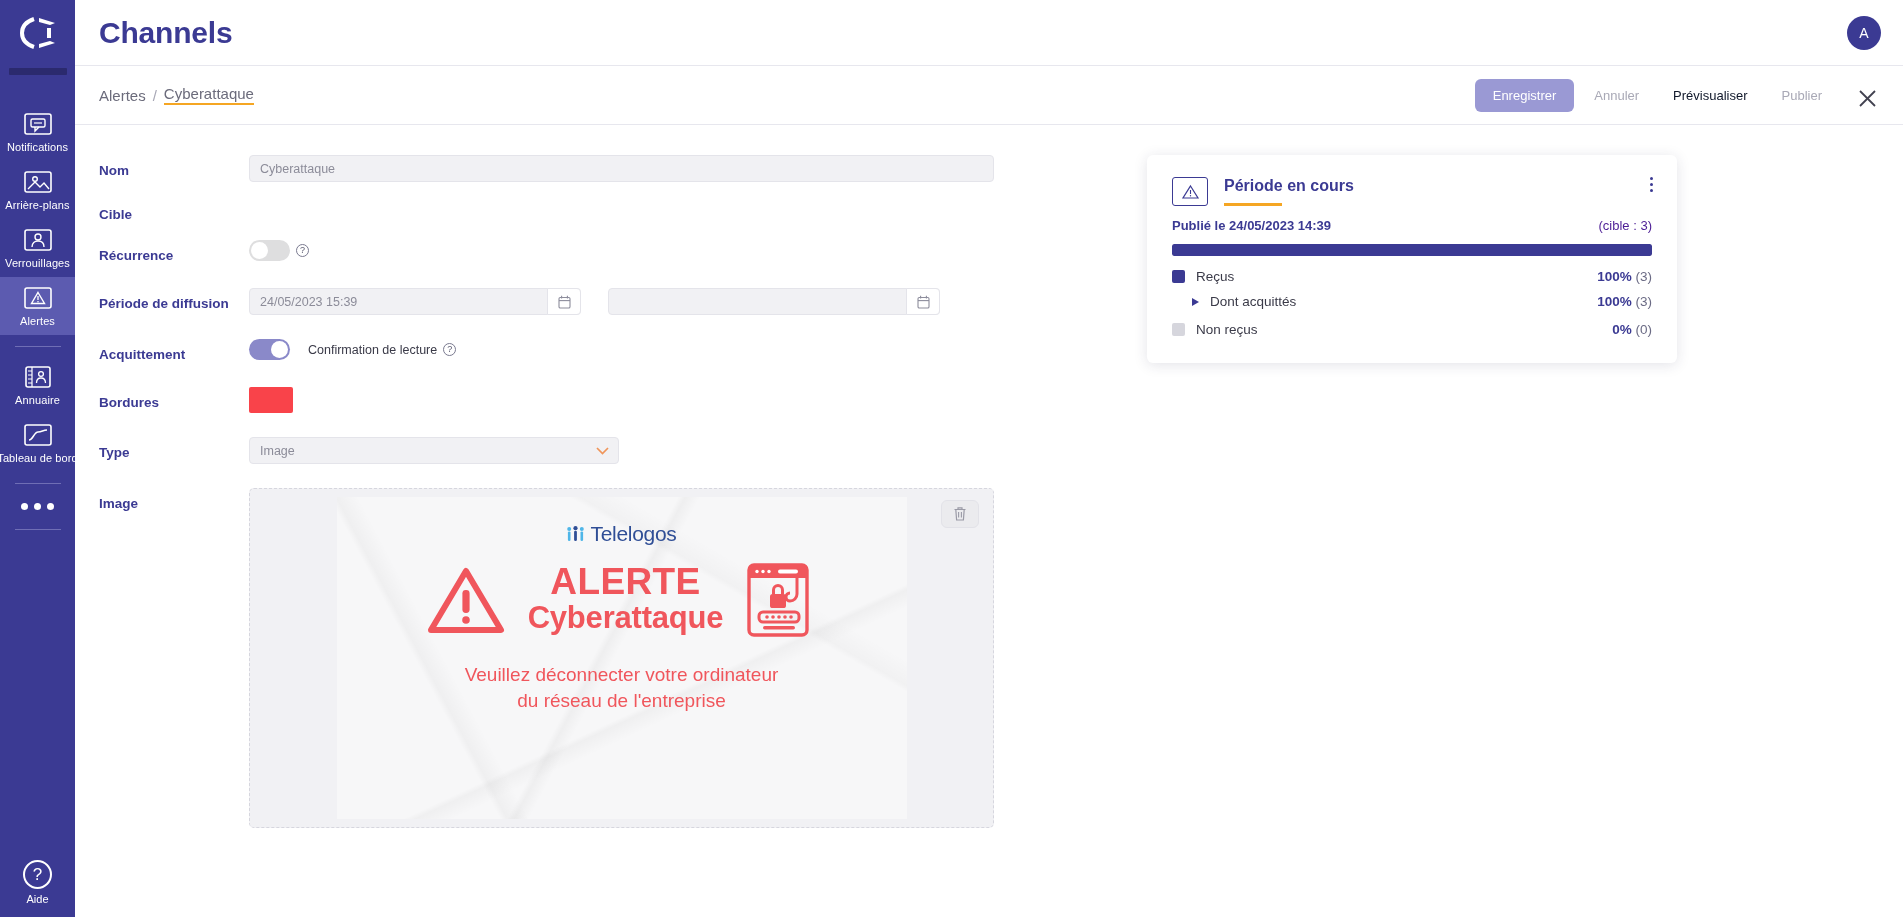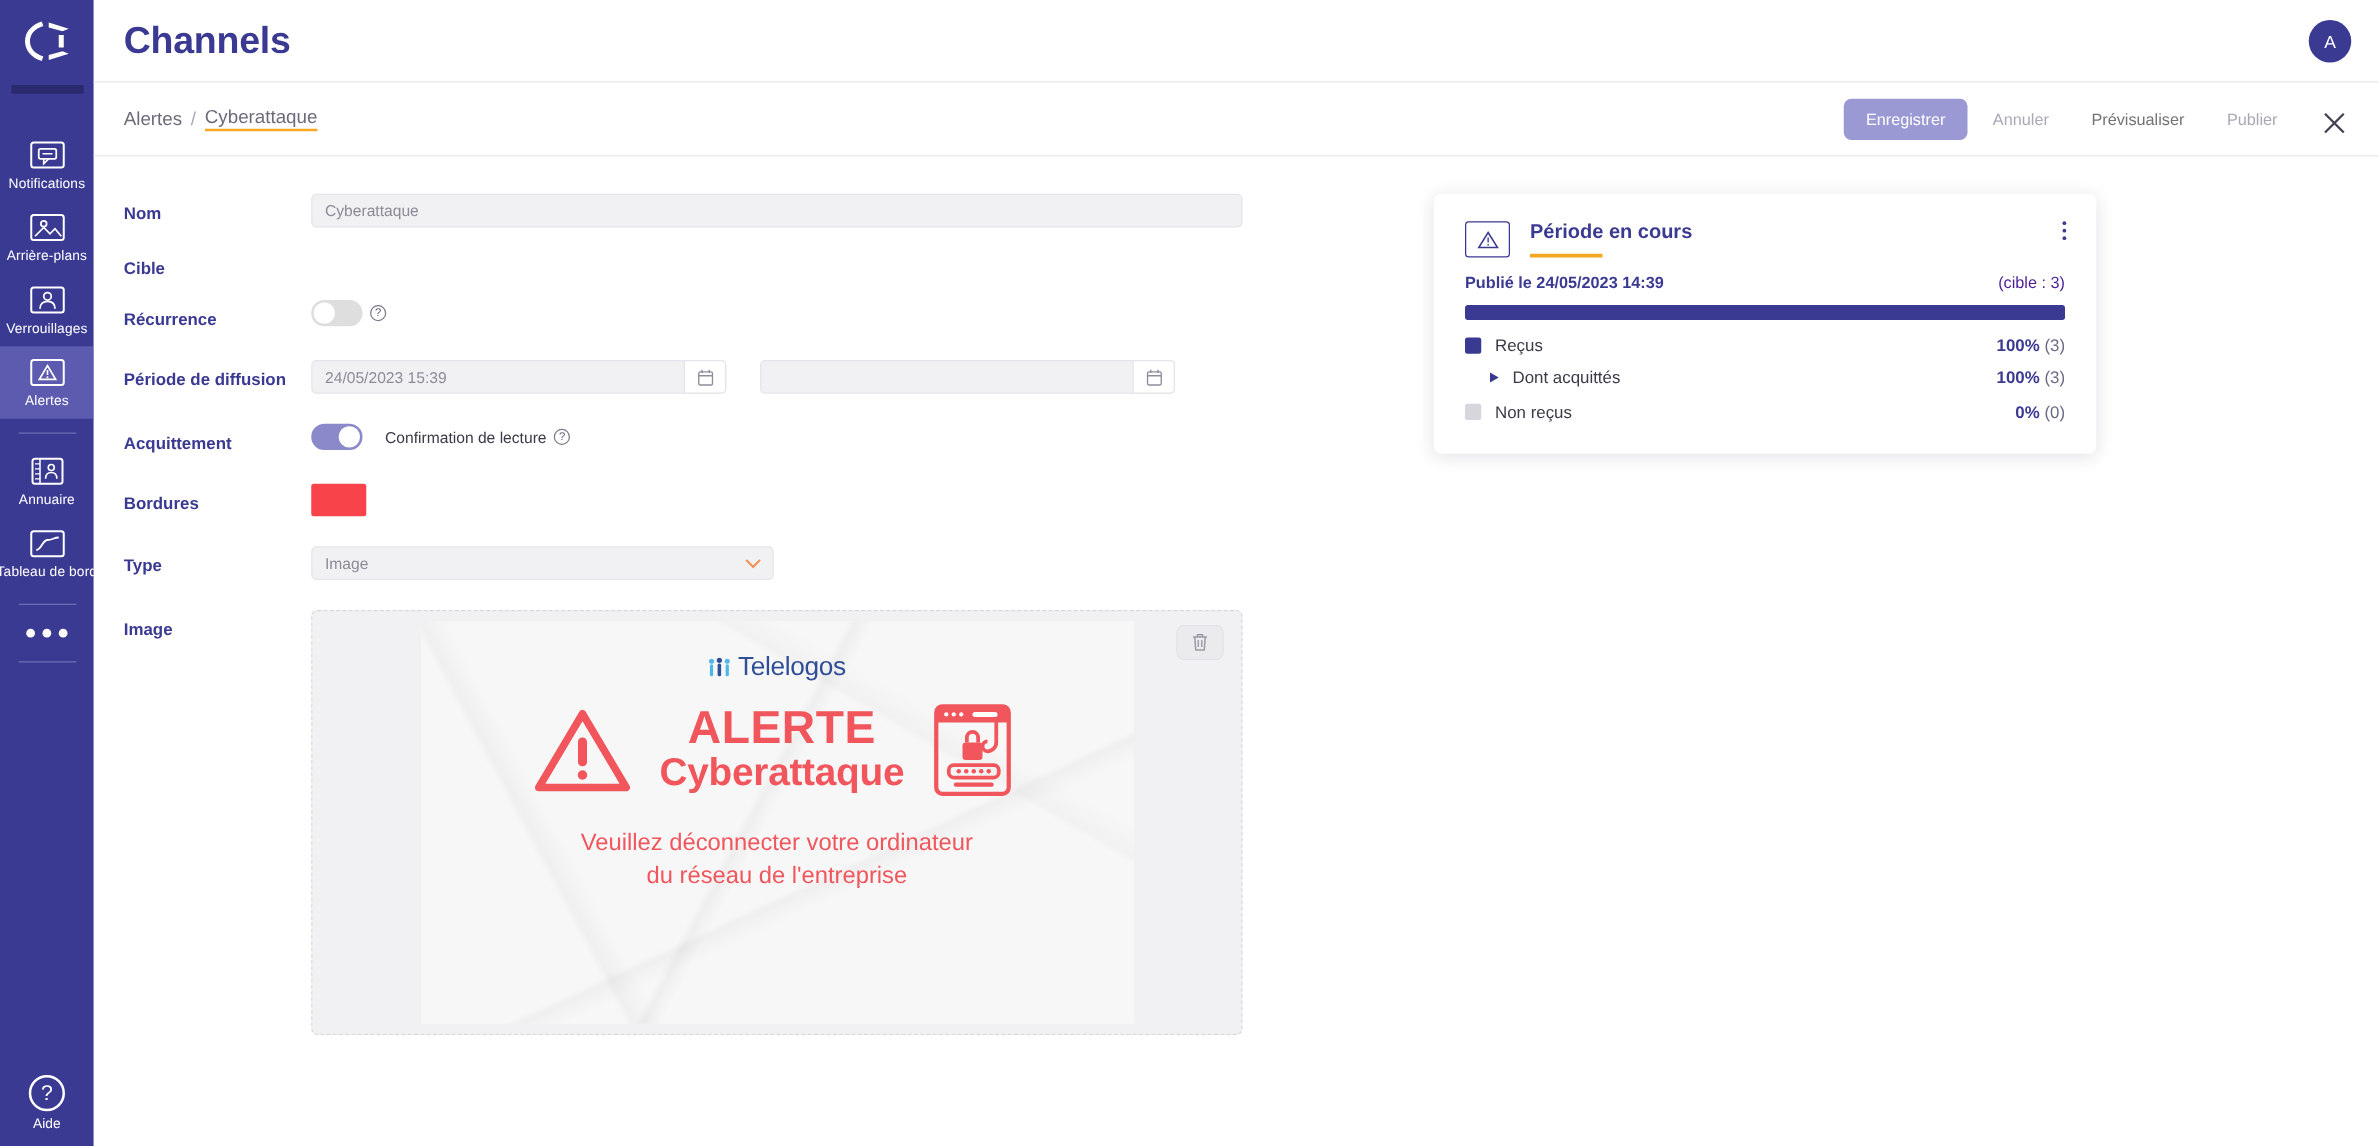--- a/index.html
+++ b/index.html
@@ -93,21 +93,21 @@
   .btn-primary {
     background: #9a99d4; color: #ffffff; border: none;
     border-radius: 6px; padding: 9px 18px; font-size: 13px;
     cursor: pointer; font-family: inherit;
   }
   .btn-text {
     background: none; border: none; font-size: 13px;
     padding: 9px 14px; cursor: pointer; font-family: inherit;
   }
   .btn-text.muted { color: #a9a9b6; }
-  .btn-text.dark  { color: #737373; }
+  .btn-text.dark  { color: #0f172a; }
   .btn-close {
     background: none; border: none; margin-left: 12px; padding: 4px;
     cursor: pointer; line-height: 0;
   }
 
   .content { display: flex; padding: 30px 24px 0 24px; }
 
   
   .form { width: 930px; flex: 0 0 930px; }
   .row { display: flex; align-items: flex-start; margin-bottom: 17px; }

